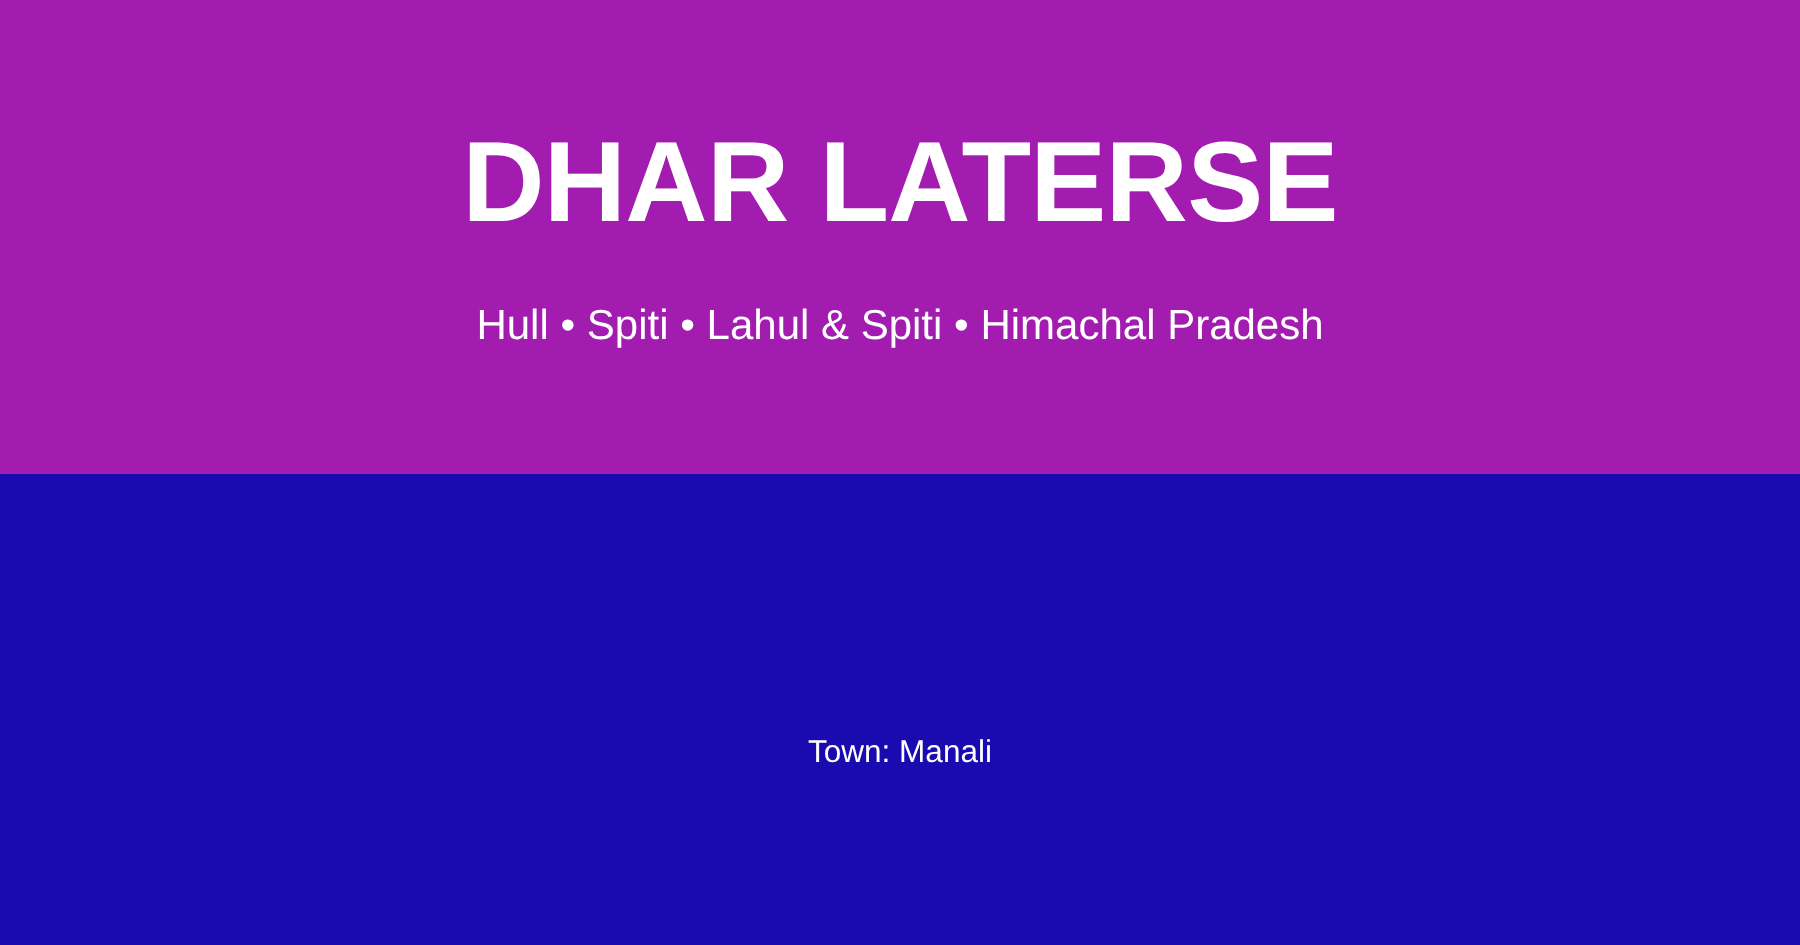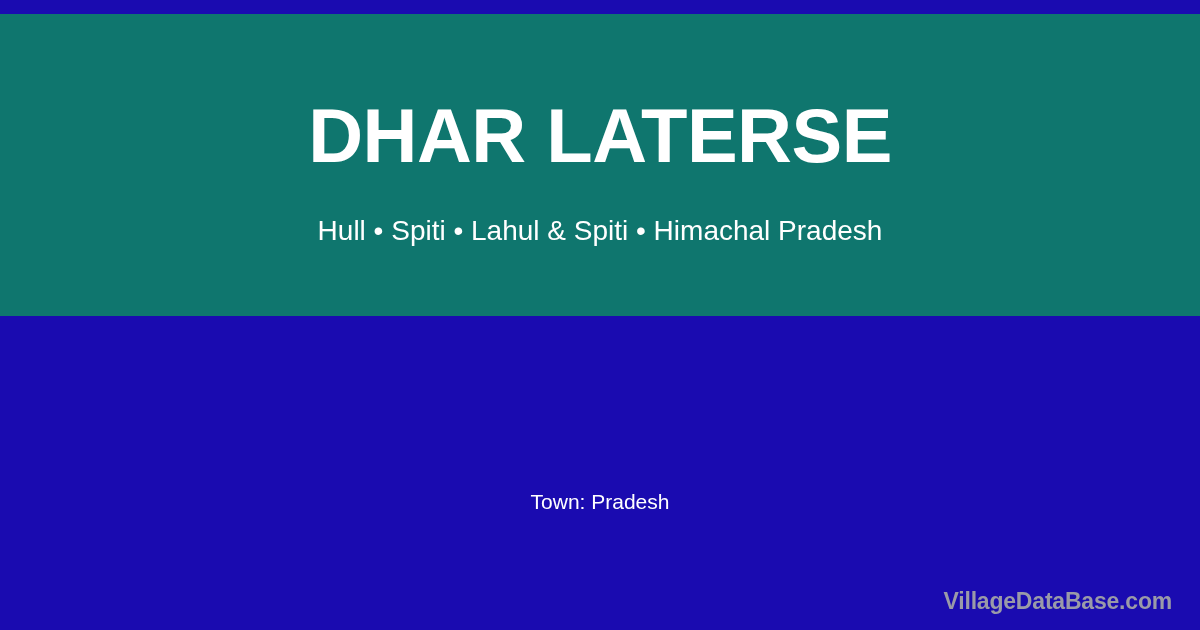--- a/index.html
+++ b/index.html
@@ -20,24 +20,24 @@
     width: 1200px;
     height: 630px;
     display: flex;
     flex-direction: column;
   }
 
   
   .hero {
     position: absolute;
     left: 0;
-    top: 14px;
+    top: 0;
     width: 1200px;
     height: 330px;
-    background: #0f766e;
+    background: #a21caf;
     box-sizing: border-box;
   }
 
   .hero-inner {
     position: absolute;
     left: 0;
     top: 0;
     width: 1200px;
     padding-top: 84px;
     text-align: center;
@@ -109,18 +109,17 @@
 <div class="card">
 
   <div class="hero">
     <div class="hero-inner">
       <h1 class="village-title">DHAR LATERSE</h1>
       <p class="village-breadcrumb">Hull • Spiti • Lahul &amp; Spiti • Himachal Pradesh</p>
     </div>
   </div>
 
   <div class="body-band">
-    <div class="detail-line">Town: Pradesh</div>
+    <div class="detail-line">Town: Manali</div>
   </div>
 
-  <div class="watermark">VillageDataBase.com</div>
 
 </div>
 
 </body></html>

